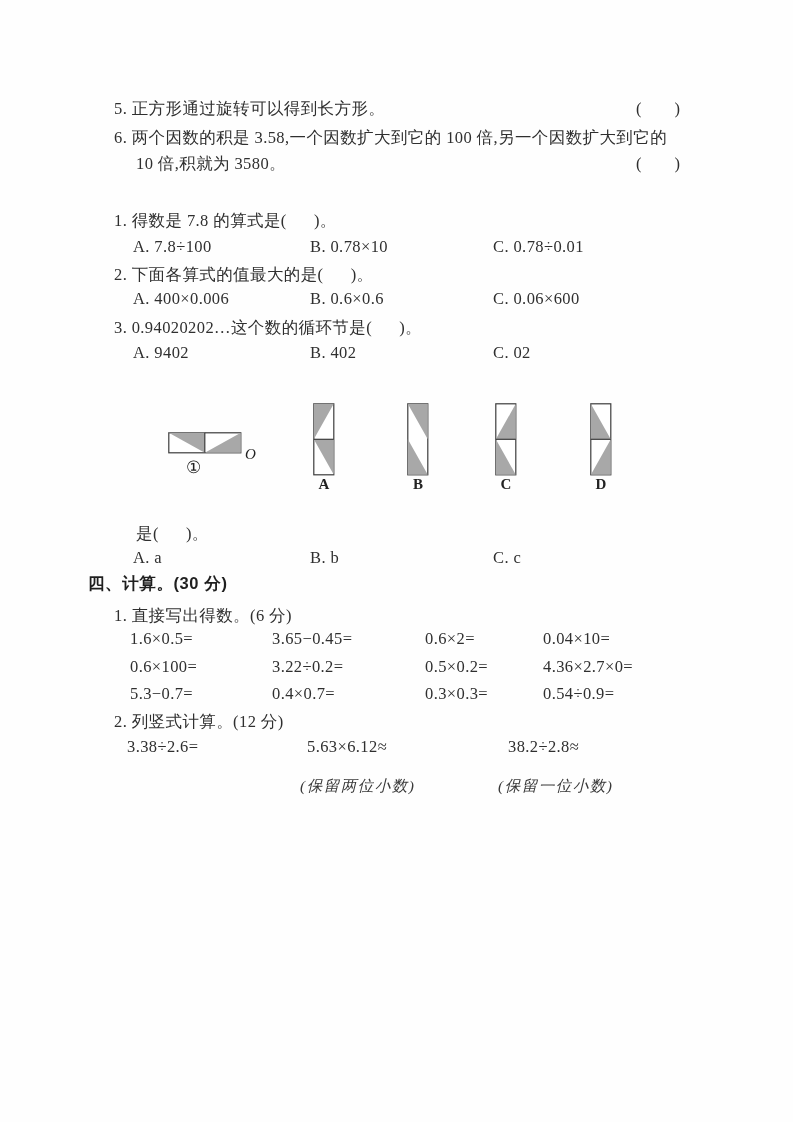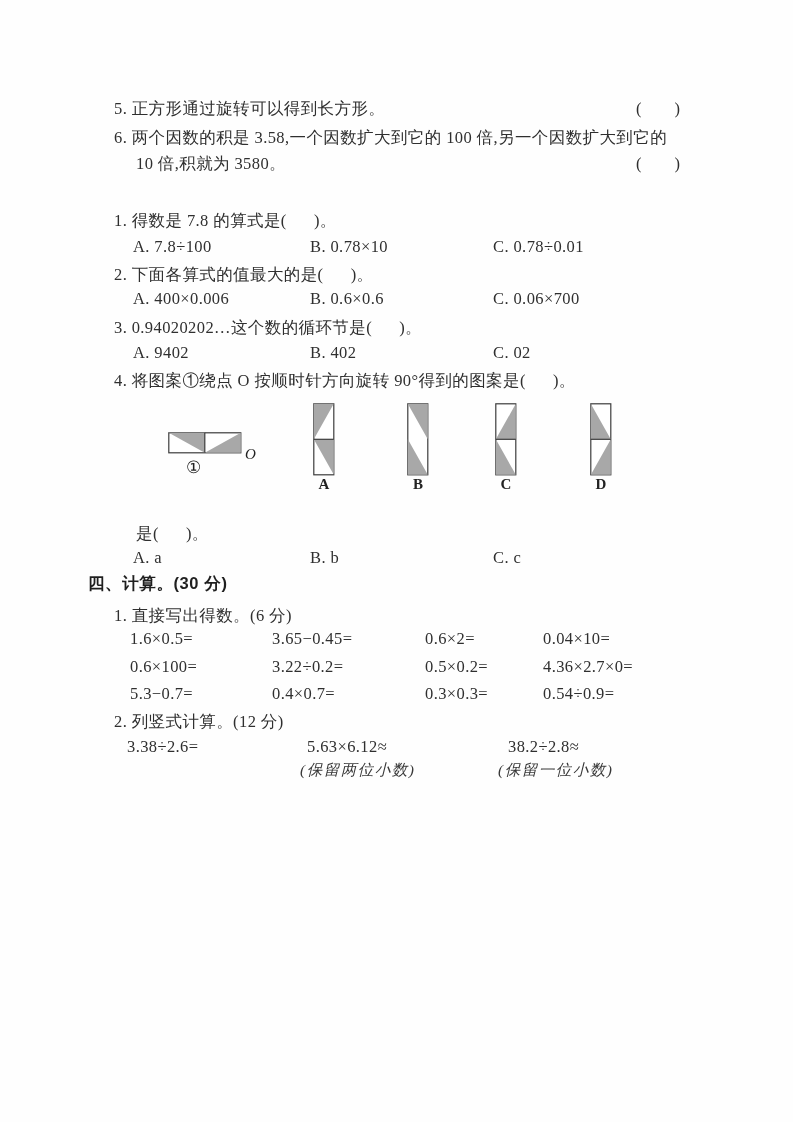--- a/index.html
+++ b/index.html
@@ -26,20 +26,21 @@
     font-size:16.5px;
     letter-spacing:0.6px;
     color:#1f1f1f;
   }
   .bracket{letter-spacing:0;}
   .kai{
     font-style:italic;
     font-size:15.5px;
     letter-spacing:1.5px;
     color:#383838;
+    margin-top:16px;
   }
   .figlabel{
     position:absolute;
     width:20px;
     text-align:center;
     font-size:15px;
     font-weight:700;
     font-family:"Liberation Serif","DejaVu Serif",serif;
     color:#222;
   }
@@ -69,28 +70,27 @@
 
 
   <div class="line" style="left:114px;top:211px">1. 得数是 7.8 的算式是(      )。</div>
   <div class="line" style="left:133px;top:237px">A. 7.8÷100</div>
   <div class="line" style="left:310px;top:237px">B. 0.78×10</div>
   <div class="line" style="left:493px;top:237px">C. 0.78÷0.01</div>
 
   <div class="line" style="left:114px;top:265px">2. 下面各算式的值最大的是(      )。</div>
   <div class="line" style="left:133px;top:289px">A. 400×0.006</div>
   <div class="line" style="left:310px;top:289px">B. 0.6×0.6</div>
-  <div class="line" style="left:493px;top:289px">C. 0.06×700</div>
+  <div class="line" style="left:493px;top:289px">C. 0.06×600</div>
 
   <div class="line" style="left:114px;top:318px">3. 0.94020202…这个数的循环节是(      )。</div>
   <div class="line" style="left:133px;top:343px">A. 9402</div>
   <div class="line" style="left:310px;top:343px">B. 402</div>
   <div class="line" style="left:493px;top:343px">C. 02</div>
 
-  <div class="line" style="left:114px;top:371px">4. 将图案①绕点 O 按顺时针方向旋转 90°得到的图案是(      )。</div>
 
   <svg style="left:168px;top:432px" width="74" height="22" viewBox="0 0 74 22">
     <rect x="0.8" y="0.8" width="72" height="20" fill="#ffffff" stroke="#3c3c3c" stroke-width="1.2"></rect>
     <polygon points="0.8,0.8 36.8,0.8 36.8,20.8" fill="#a8a8a8"></polygon>
     <polygon points="36.8,20.8 72.8,0.8 72.8,20.8" fill="#a8a8a8"></polygon>
     <line x1="36.8" y1="0.8" x2="36.8" y2="20.8" stroke="#3c3c3c" stroke-width="1.2"></line>
   </svg>
   <div class="olabel" style="left:245px;top:446px">O</div>
   <div class="circlabel" style="left:186px;top:457px">①</div>
 

